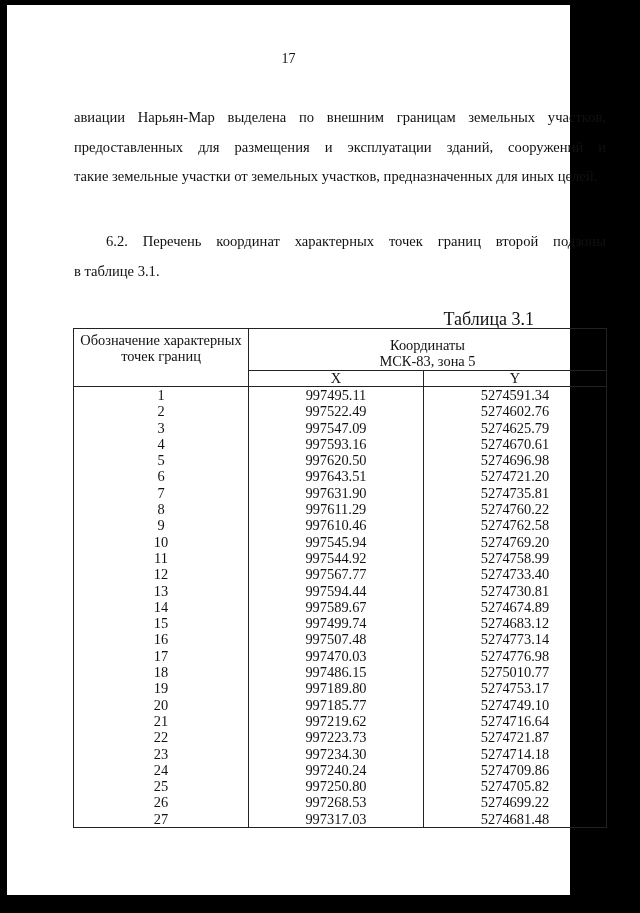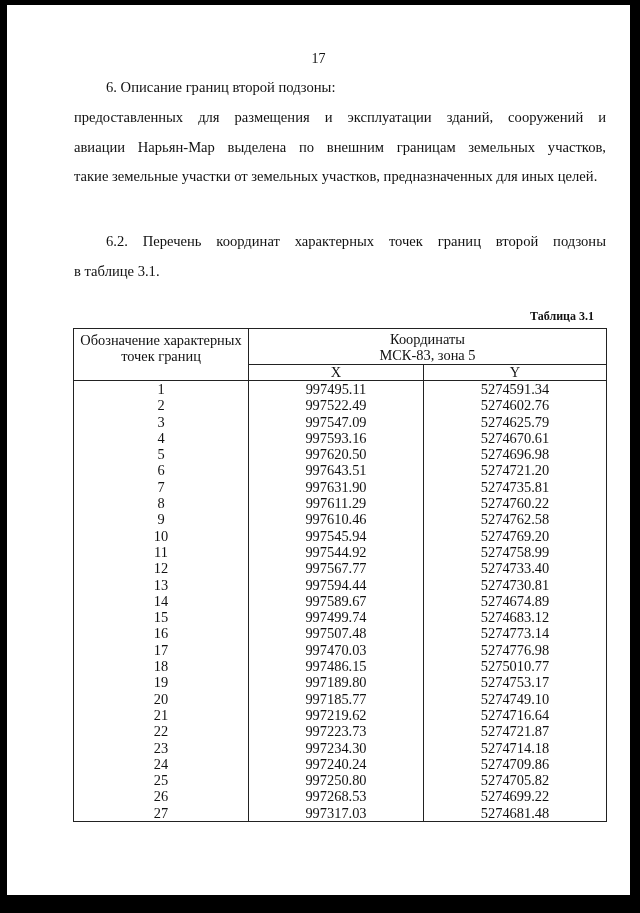--- a/index.html
+++ b/index.html
@@ -1,67 +1,66 @@
 <!DOCTYPE html>
 <html><head>
   <meta charset="utf-8">
   <style>
     html, body { margin: 0; padding: 0; }
     body {
       width: 640px; height: 913px; background: #000; position: relative; overflow: hidden;
       font-family: "Liberation Serif", "DejaVu Serif", serif; color: #111;
     }
     .page {
-      position: absolute; left: 7px; top: 5px; width: 623px; height: 890px;
+      position: absolute; left: 7px; top: 5px; width: 563px; height: 890px;
       background: #fff;
     }
     .page-number {
       position: absolute; top: 46px; left: 0; width: 100%; text-align: center;
       font-size: 14px;
     }
     .para {
       position: absolute; left: 67px; width: 532px; font-size: 14.6px; line-height: 29.5px;
       text-align: justify;
     }
     .para .line { display: block; text-align: justify; text-align-last: justify; white-space: nowrap; }
     .para .line.last { text-align-last: left; }
     .para .indent { padding-left: 32px; }
     #p-heading { top: 68px; left: 99px; }
     #p-61 { top: 98px; }
     #p-62 { top: 222px; }
     .table-caption {
-      position: absolute; top: 304px; right: 36px; font-size: 12px; font-weight: bold;
+      position: absolute; top: 304px; right: 36px; font-size: 18px;
     }
     table.coords {
       position: absolute; left: 66px; top: 323px; width: 533px;
       border-collapse: collapse; font-size: 14.4px; table-layout: fixed;
     }
     table.coords th, table.coords td {
       border-left: 1.3px solid #222; border-right: 1.3px solid #222;
       padding: 0; text-align: center; font-weight: normal;
     }
     table.coords thead th { border-top: 1.5px solid #222; border-bottom: 1.3px solid #222; line-height: 15.5px; }
     table.coords thead th.col-point { vertical-align: top; padding-top: 4px; }
-    table.coords thead th.group { padding-top: 3px; padding-bottom: 1px; }
+    table.coords thead th.group { padding-top: 9px; padding-bottom: 1px; }
     table.coords thead th.axis { line-height: 15px; }
     table.coords tbody td { line-height: 16.3px; }
     table.coords tbody tr:last-child td { border-bottom: 1.5px solid #222; }
     col.c1 { width: 175px; } col.c2 { width: 175px; } col.c3 { width: 183px; }
   </style>
 </head>
 <body>
 
 <div class="page">
   <div class="page-number">17</div>
 
-  <div class="para" id="p-heading">6. Описание границ второй подзоны:</div>
 
   <div class="para" id="p-61">
+    <span class="line">авиации Нарьян-Мар выделена по внешним границам земельных участков,</span>
     <span class="line">предоставленных для размещения и эксплуатации зданий, сооружений и</span>
-    <span class="line">авиации Нарьян-Мар выделена по внешним границам земельных участков,</span>
     <span class="line last">такие земельные участки от земельных участков, предназначенных для иных целей.</span>
   </div>
 
   <div class="para" id="p-62">
     <span class="line indent">6.2. Перечень координат характерных точек границ второй подзоны</span>
     <span class="line last">в таблице 3.1.</span>
   </div>
 
   <div class="table-caption">Таблица 3.1</div>
 

